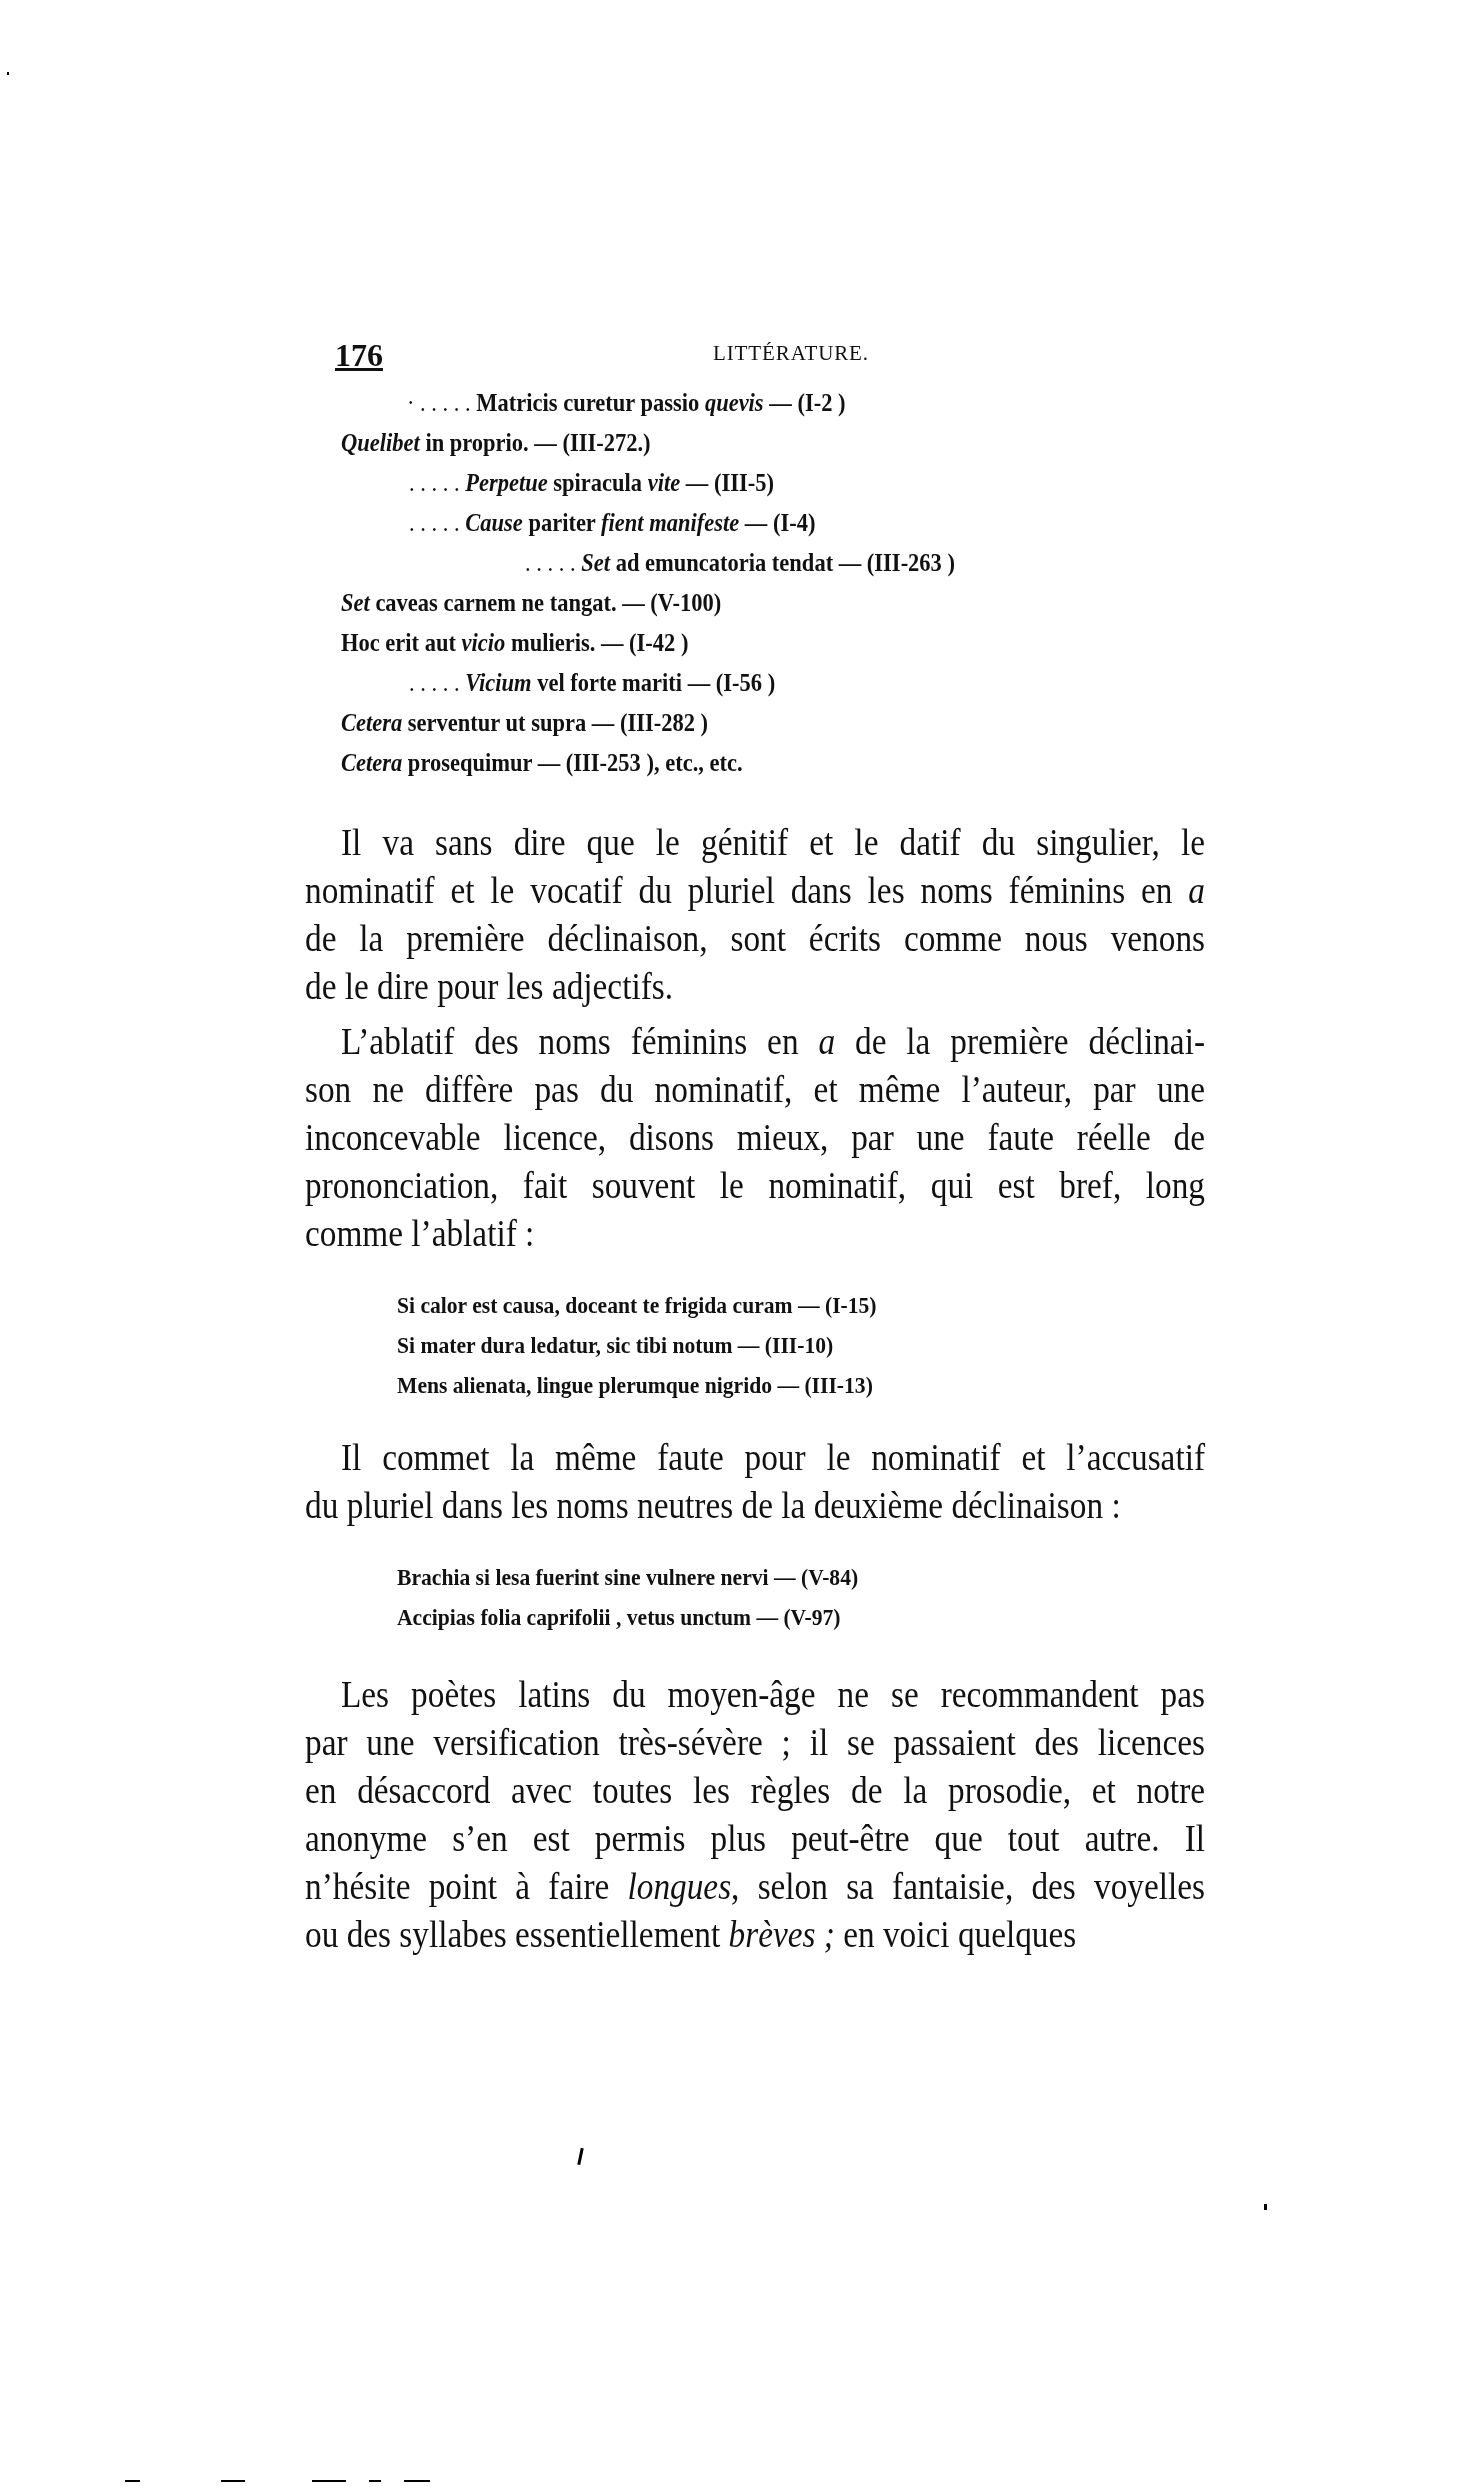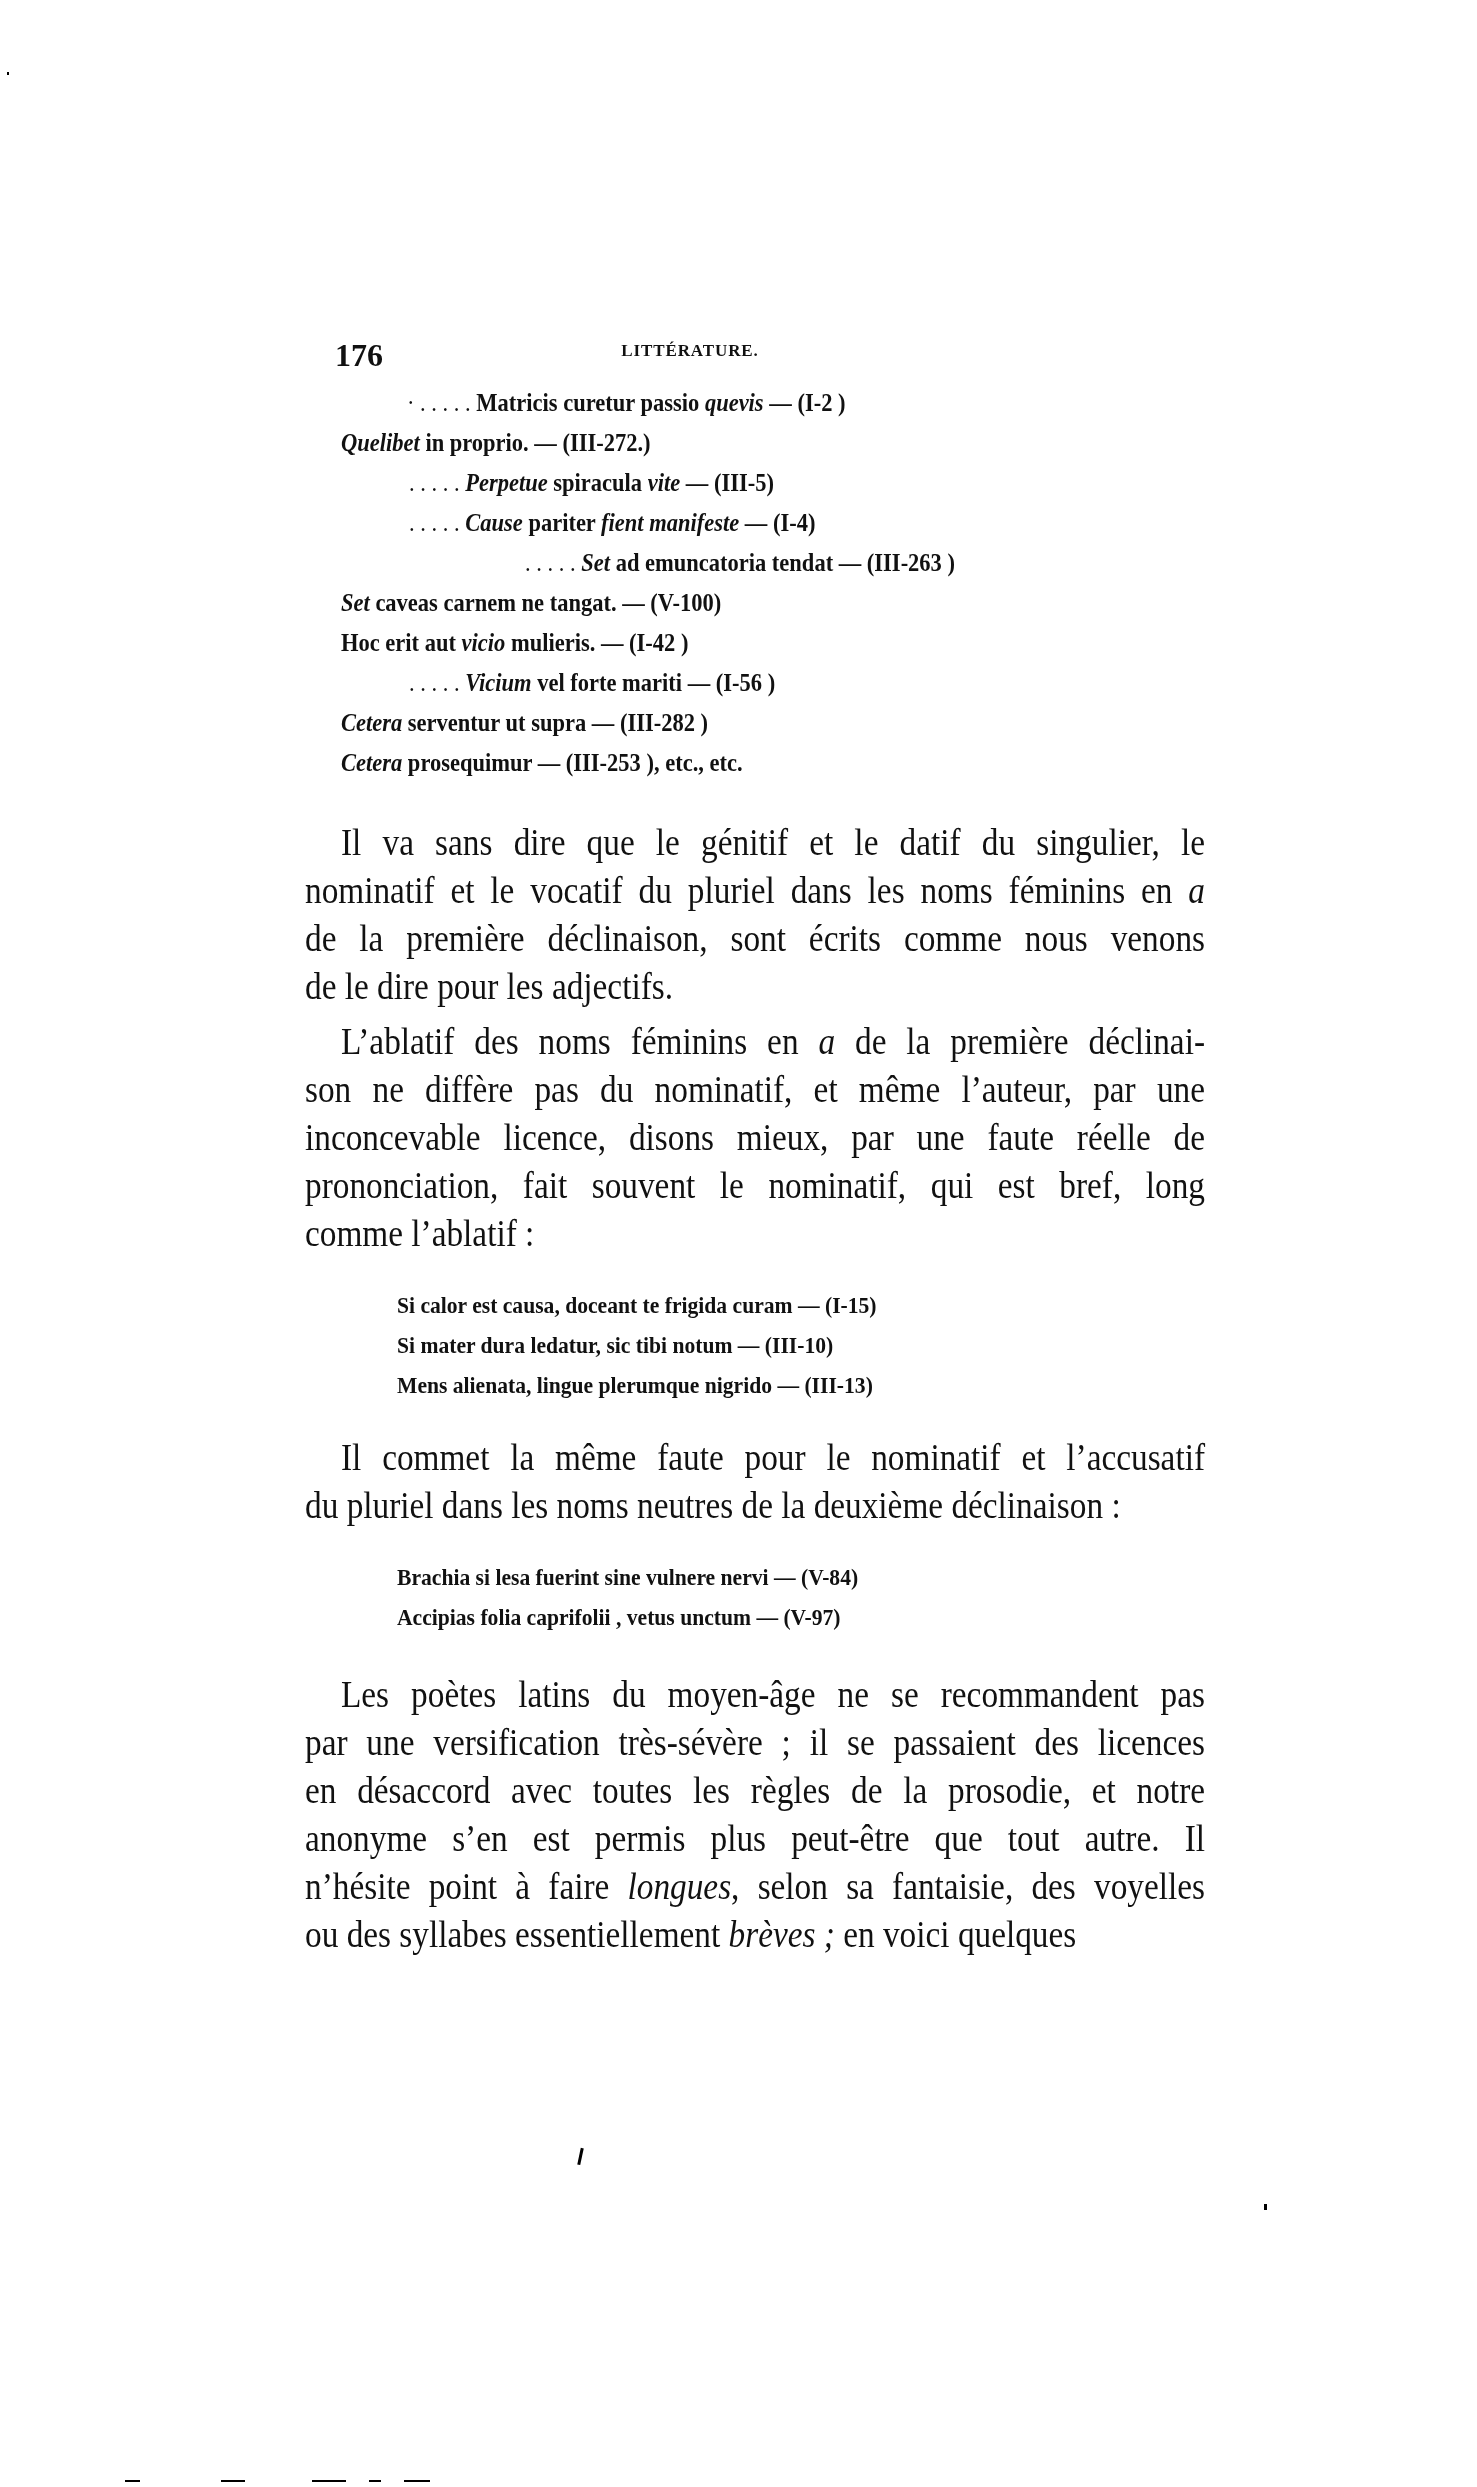--- a/index.html
+++ b/index.html
@@ -1,19 +1,19 @@
 <!DOCTYPE html>
 <html style="font-size:13.6px"><head>
 <meta charset="utf-8">
 <style>
   html, body { margin: 0; padding: 0; background: #ffffff; }
   body { width: 1477px; height: 2487px; position: relative; overflow: hidden; color: #111; font-family: "Liberation Serif", "DejaVu Serif", serif; }
   .abs { position: absolute; white-space: nowrap; }
-  .hdr-num { left: 335px; top: 337px; font-size: 32px; font-weight: bold; }
-  .hdr-title { left: 511px; width: 358px; top: 341px; font-size: 17px; font-weight: bold; text-align: center; letter-spacing: 0.9px; }
+  .hdr-num { left: 335px; top: 337px; font-size: 32px; font-weight: bold; text-decoration: underline; }
+  .hdr-title { left: 511px; width: 358px; top: 341px; font-size: 21px; font-weight: normal; text-align: right; letter-spacing: 0.9px; }
   .verse { font-size: 25px; font-weight: bold; line-height: 29px; transform-origin: left top; transform: scaleX(0.9); }
   .verse i { font-weight: bold; }
   .para { position: absolute; left: 305px; width: 1000px; font-size: 37px; line-height: 48px; text-align: justify; transform-origin: left top; transform: scaleX(0.9); }
   .para .line { display: block; text-align: justify; text-align-last: justify; height: 48px; white-space: nowrap; }
   .para .line.last { text-align-last: left; }
   .para .line.indent { padding-left: 40px; }
   .quote { font-size: 24px; font-weight: bold; line-height: 40px; transform-origin: left top; transform: scaleX(0.9); }
   .artifact { position: absolute; background: #000; }
 </style>
 </head>

